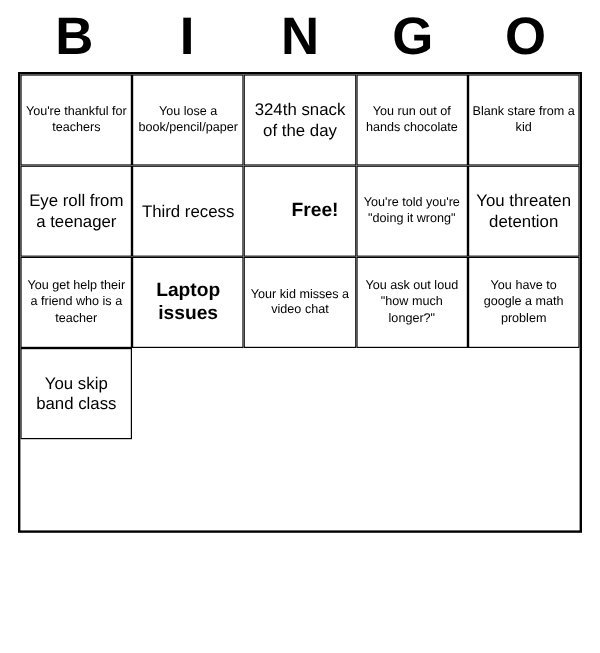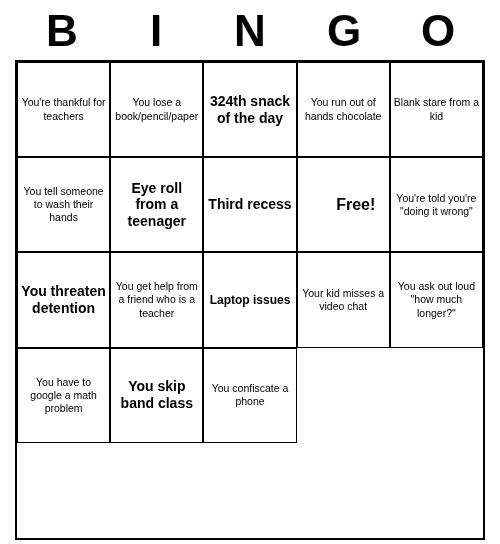--- a/index.html
+++ b/index.html
@@ -25,21 +25,21 @@
       font-weight: bold;
       width: 86px;
       text-align: center;
       color: #000;
     }
     .bingo-grid {
       display: grid;
       grid-template-columns: repeat(5, 1fr);
       grid-template-rows: repeat(5, 1fr);
       width: 470px;
-      height: 480px;
+      height: 384px;
       border: 2px solid #000;
     }
     .bingo-cell {
       border: 1px solid #000;
       display: flex;
       align-items: center;
       justify-content: center;
       text-align: center;
       padding: 3px;
       font-size: 10.5px;
@@ -47,25 +47,25 @@
       color: #000;
       background: #fff;
     }
     .bingo-cell.free {
       font-size: 16px;
       font-weight: bold;
       padding-left: 28px;
     }
     .bingo-cell.big-text {
       font-size: 14px;
-      font-weight: bold;
+      font-weight: normal;
       line-height: 1.2;
     }
     .bingo-cell.laptop {
-      font-size: 12px;
+      font-size: 16px;
       font-weight: bold;
       line-height: 1.2;
     }
   </style>
 </head>
 <body>
 
 <div class="bingo-header">
   <span class="bingo-letter">B</span>
   <span class="bingo-letter">I</span>
@@ -73,26 +73,24 @@
   <span class="bingo-letter">G</span>
   <span class="bingo-letter">O</span>
 </div>
 
 <div class="bingo-grid">
 <div class="bingo-cell">You're thankful for teachers</div>
     <div class="bingo-cell">You lose a book/pencil/paper</div>
     <div class="bingo-cell big-text">324th snack of the day</div>
     <div class="bingo-cell">You run out of hands chocolate</div>
     <div class="bingo-cell">Blank stare from a kid</div>
-    <div class="bingo-cell">You tell someone to wash their hands</div>
     <div class="bingo-cell big-text">Eye roll from a teenager</div>
     <div class="bingo-cell big-text">Third recess</div>
     <div class="bingo-cell free">Free!</div>
     <div class="bingo-cell">You're told you're "doing it wrong"</div>
     <div class="bingo-cell big-text">You threaten detention</div>
-    <div class="bingo-cell">You get help from a friend who is a teacher</div>
+    <div class="bingo-cell">You get help their a friend who is a teacher</div>
     <div class="bingo-cell laptop">Laptop issues</div>
     <div class="bingo-cell">Your kid misses a video chat</div>
     <div class="bingo-cell">You ask out loud "how much longer?"</div>
     <div class="bingo-cell">You have to google a math problem</div>
     <div class="bingo-cell big-text">You skip band class</div>
-    <div class="bingo-cell">You confiscate a phone</div>
   </div>
 
 </body></html>

